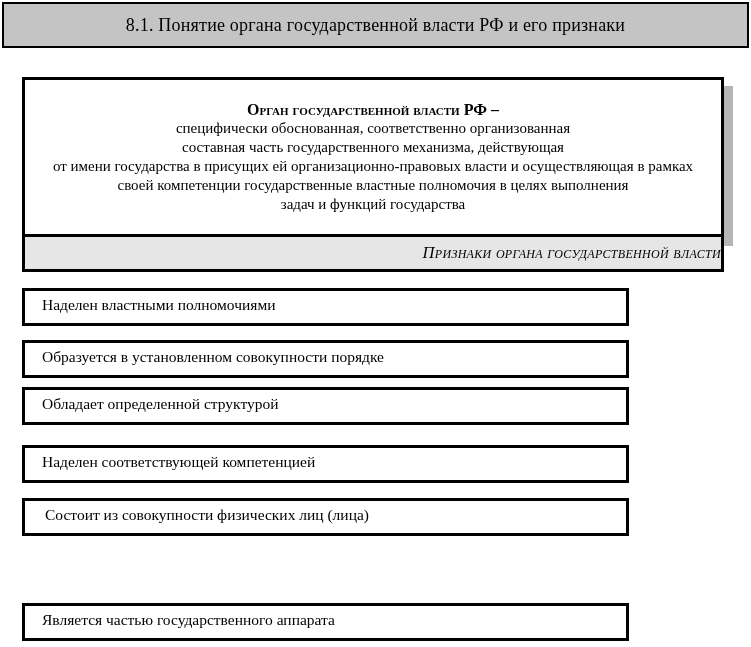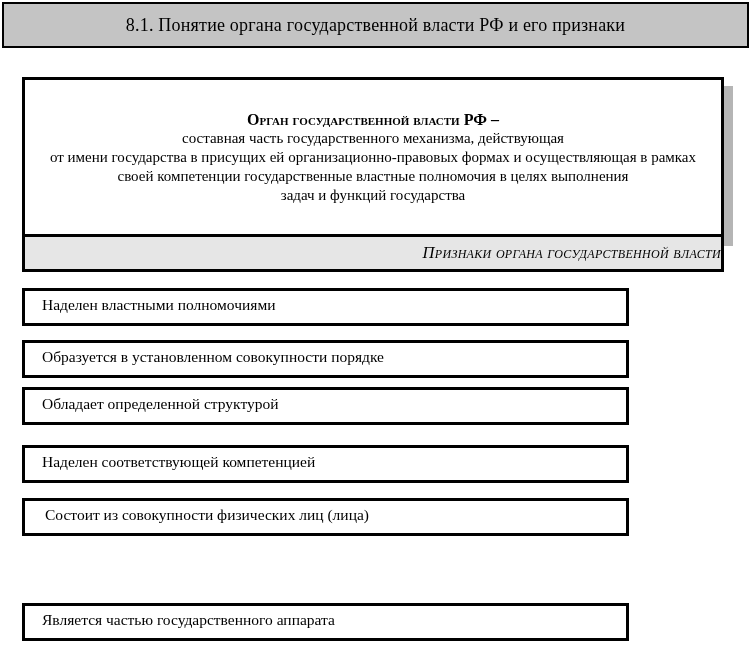--- a/index.html
+++ b/index.html
@@ -85,22 +85,23 @@
 <body>
 
 <div class="page">
 
   <header class="title-bar">
     <span>8.1. Понятие органа государственной власти РФ и его признаки</span>
   </header>
 
   <section class="def-box">
     <div class="def-heading">Орган государственной власти РФ –</div>
+    <div class="def-line">специфически обоснованная, соответственно организованная</div>
     <div class="def-line">составная часть государственного механизма, действующая</div>
-    <div class="def-line">от имени государства в присущих ей организационно-правовых формах и осуществляющая в рамках</div>
+    <div class="def-line">от имени государства в присущих ей организационно-правовых власти и осуществляющая в рамках</div>
     <div class="def-line">своей компетенции государственные властные полномочия в целях выполнения</div>
     <div class="def-line">задач и функций государства</div>
   </section>
 
   <div class="features-header">
     <span>Признаки органа государственной власти</span>
   </div>
 
   <div class="feature-box fb0">
     <span>Наделен властными полномочиями</span>

